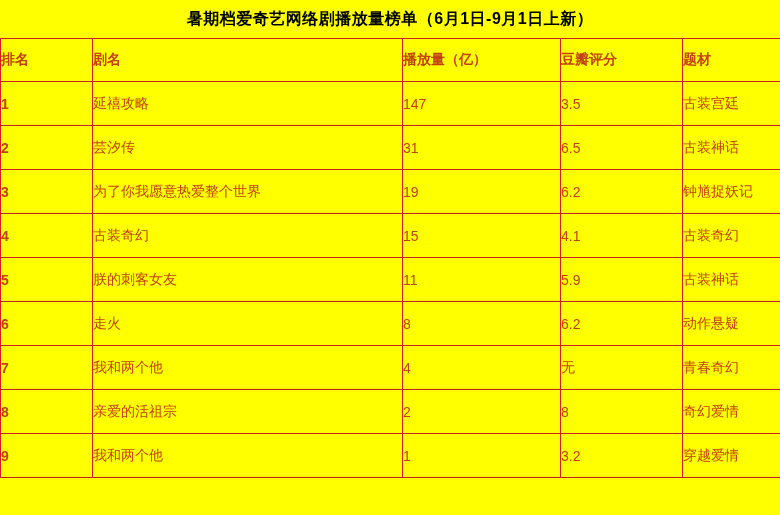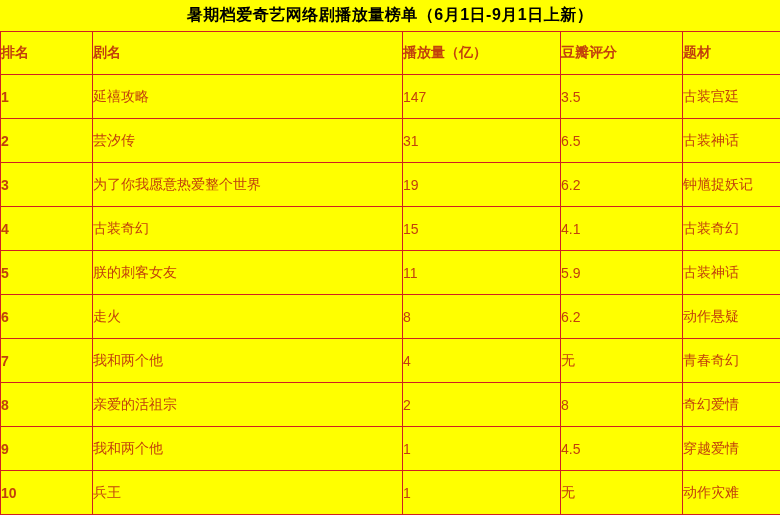--- a/index.html
+++ b/index.html
@@ -146,26 +146,19 @@
         <td class="rank">8</td>
         <td class="name">亲爱的活祖宗</td>
         <td>2</td>
         <td>8</td>
         <td>奇幻爱情</td>
       </tr>
       <tr>
         <td class="rank">9</td>
         <td class="name">我和两个他</td>
         <td>1</td>
-        <td>4.5</td>
+        <td>3.2</td>
         <td>穿越爱情</td>
-      </tr>
-      <tr>
-        <td class="rank">10</td>
-        <td class="name">兵王</td>
-        <td>1</td>
-        <td>无</td>
-        <td>动作灾难</td>
       </tr>
     </tbody>
   </table>
 
 </div>
 
 </body></html>

